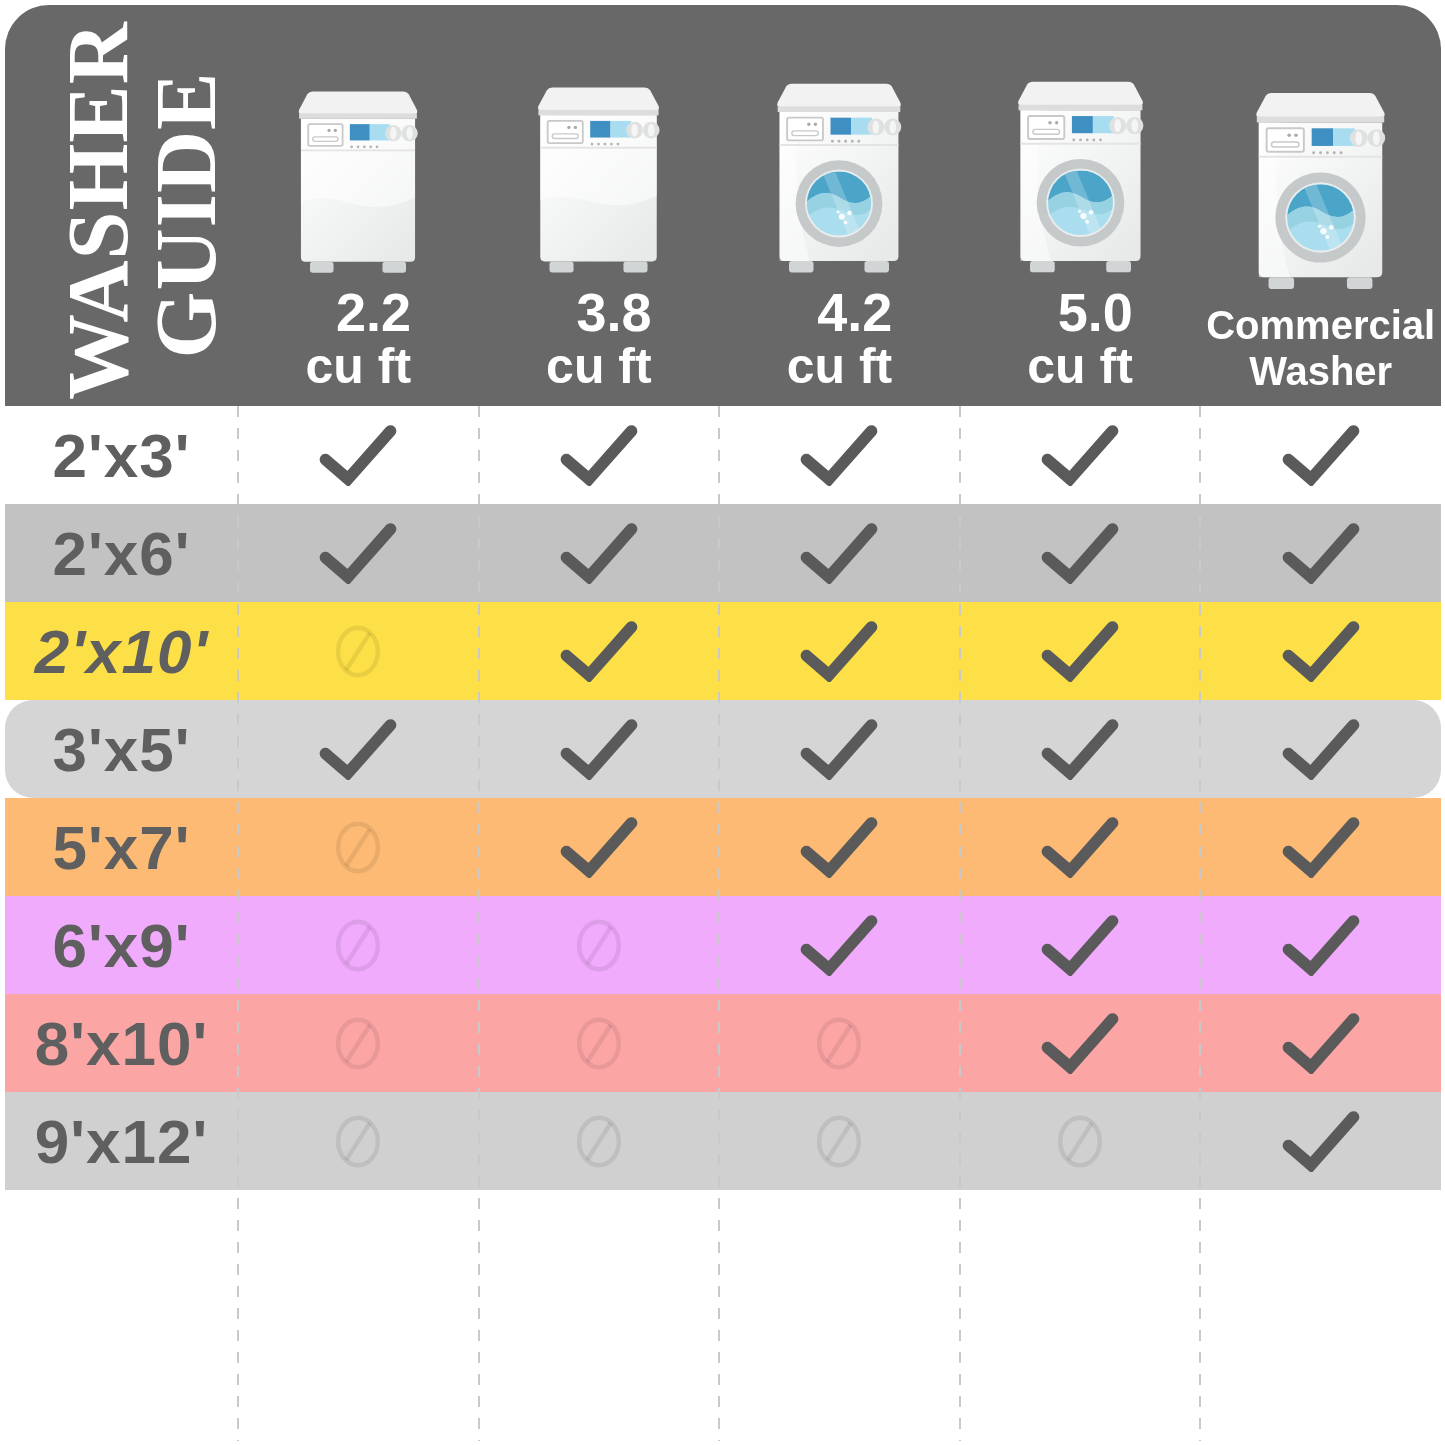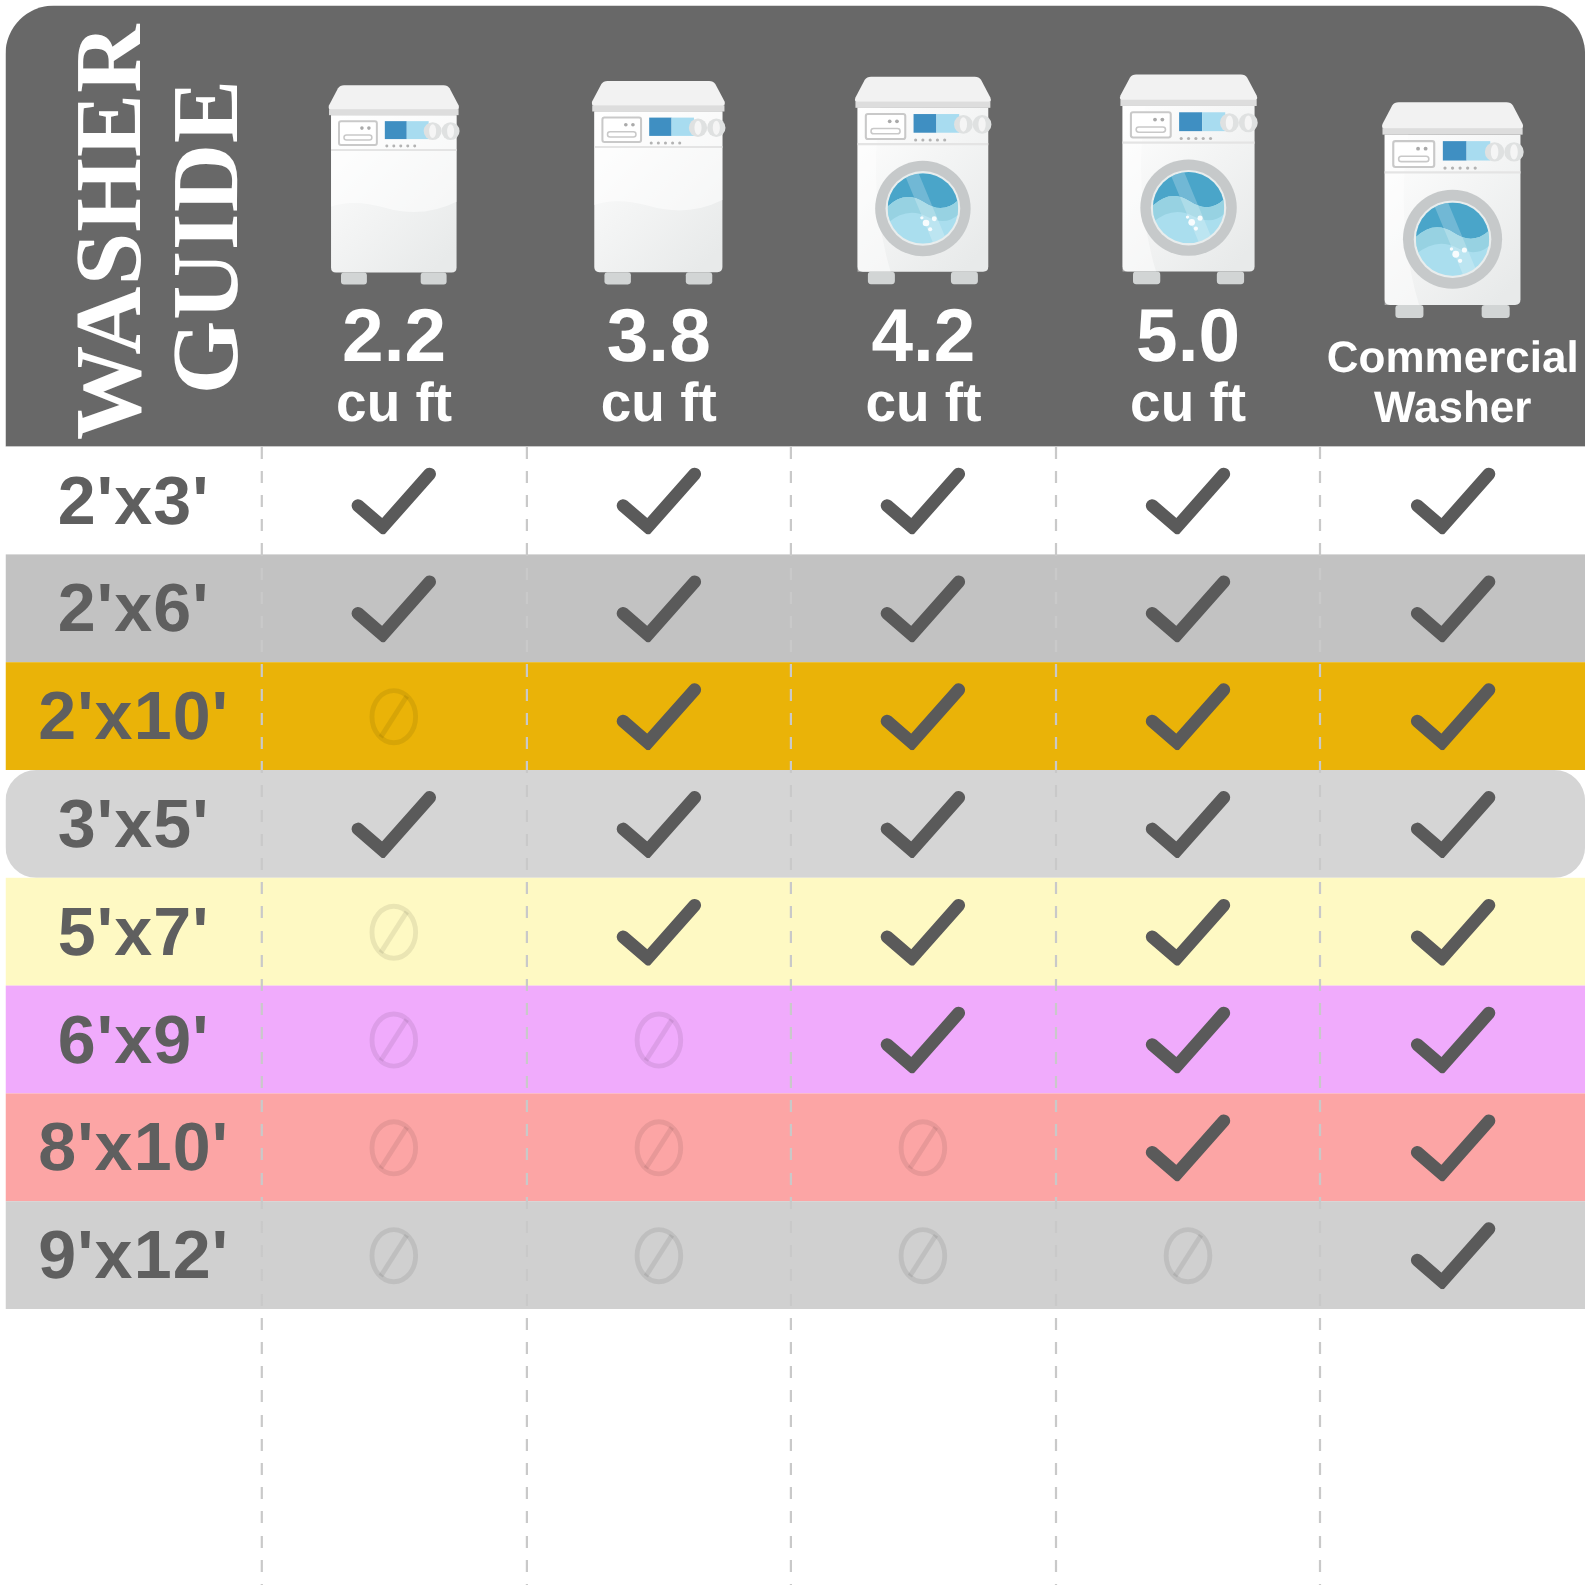--- a/index.html
+++ b/index.html
@@ -9,21 +9,21 @@
   
   .header{position:relative;height:401px;background:#686868;display:grid;grid-template-columns:233px repeat(5,1fr);}
   .title-block{position:relative;}
   .title-line{position:absolute;width:370px;height:96px;line-height:96px;text-align:center;
     transform:rotate(-90deg);color:#ffffff;font-family:"Liberation Serif",serif;font-weight:700;font-size:86px;letter-spacing:1px;}
   .t1{left:-92px;top:162px;}
   .t2{left:-4px;top:162px;}
   .col-header{display:flex;flex-direction:column;align-items:center;justify-content:flex-end;padding-bottom:12px;}
   .washer-icon{display:block;}
   .col-label{color:#ffffff;text-align:center;font-weight:700;margin-top:6px;}
-  .col-num{font-size:68px;line-height:1.0;}
+  .col-num{font-size:54px;line-height:1.0;text-align:right;}
   .col-unit{font-size:50px;line-height:1.1;}
   .col-commercial{font-size:40px;line-height:1.15;max-width:232px;}
 
   
   .table{position:relative;}
   .row{display:grid;grid-template-columns:233px repeat(5,1fr);height:98px;align-items:center;}
   .row-label{text-align:center;font-size:62px;font-weight:700;color:#5f5f5f;letter-spacing:1px;}
   .cell{display:flex;justify-content:center;align-items:center;height:100%;}
   .check-icon-svg{width:78px;height:62px;color:#5a5a5a;}
   .no-icon-svg{width:64px;height:67px;color:rgba(0,0,0,0.08);}
@@ -217,21 +217,21 @@
           <svg class="check-icon-svg">
             <use href="#sym-check" xlink:href="#sym-check"></use>
           </svg>
         </div>
         <div class="cell">
           <svg class="check-icon-svg">
             <use href="#sym-check" xlink:href="#sym-check"></use>
           </svg>
         </div>
       </div>
-      <div class="row" style="background: #eab308;">
+      <div class="row" style="background: #fde047; font-style: italic;">
         <div class="row-label">2'x10'</div>
         <div class="cell">
           <svg class="no-icon-svg">
             <use href="#sym-no" xlink:href="#sym-no"></use>
           </svg>
         </div>
         <div class="cell">
           <svg class="check-icon-svg">
             <use href="#sym-check" xlink:href="#sym-check"></use>
           </svg>
@@ -273,21 +273,21 @@
           <svg class="check-icon-svg">
             <use href="#sym-check" xlink:href="#sym-check"></use>
           </svg>
         </div>
         <div class="cell">
           <svg class="check-icon-svg">
             <use href="#sym-check" xlink:href="#sym-check"></use>
           </svg>
         </div>
       </div>
-      <div class="row" style="background: #fef9c3;">
+      <div class="row" style="background: #fdba74;">
         <div class="row-label">5'x7'</div>
         <div class="cell">
           <svg class="no-icon-svg">
             <use href="#sym-no" xlink:href="#sym-no"></use>
           </svg>
         </div>
         <div class="cell">
           <svg class="check-icon-svg">
             <use href="#sym-check" xlink:href="#sym-check"></use>
           </svg>

